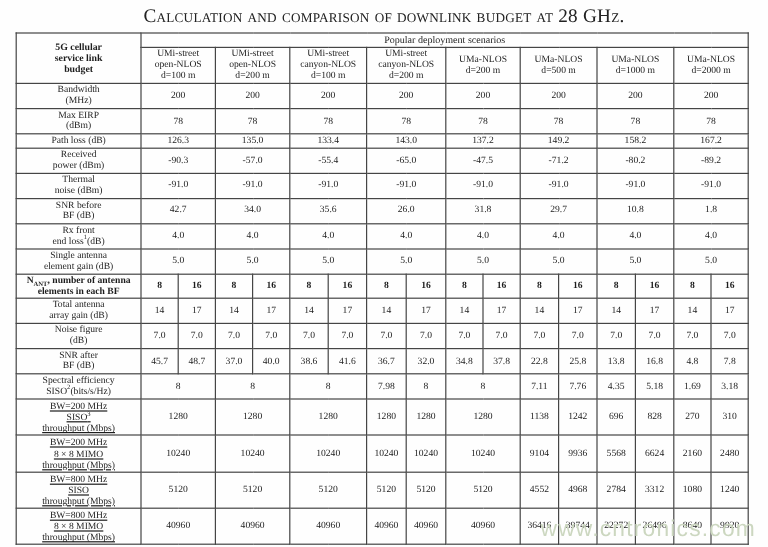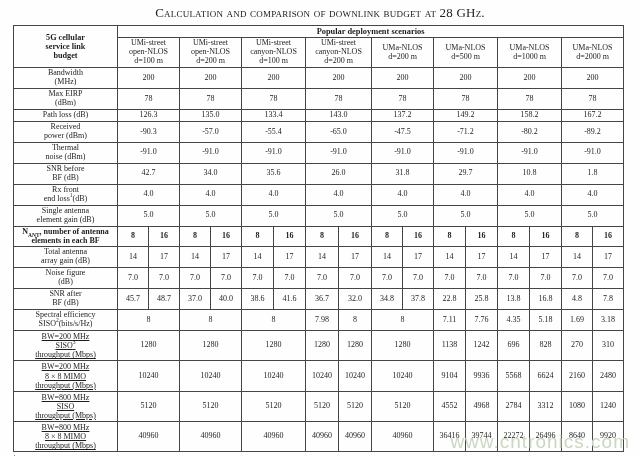--- a/index.html
+++ b/index.html
@@ -3,36 +3,36 @@
 <meta charset="utf-8">
 <style>
   html,body{margin:0;padding:0;}
   body{
     width:640px;height:456px;overflow:hidden;position:relative;
     background:#fefefe;color:#1d1d1d;
     font-family:"Liberation Serif","DejaVu Serif",serif;
   }
   .caption{
     margin-top:5px;text-align:center;
-    font-variant:small-caps;font-size:13px;letter-spacing:.2px;color:#222;
+    font-variant:small-caps;font-size:16px;letter-spacing:.2px;color:#222;
   }
   table.budget{
     border-collapse:collapse;table-layout:fixed;
     width:572px;margin:4px 0 0 13px;
   }
   table.budget th,table.budget td{
     border:1px solid #454545;
     text-align:center;vertical-align:middle;
     font-weight:normal;font-size:8px;line-height:1.12;
     padding:1px 0;color:#1d1d1d;
     overflow:hidden;white-space:nowrap;
   }
   table.budget .b{font-weight:bold;}
   table.budget th.corner{font-weight:bold;font-size:8.2px;}
-  table.budget th.group{font-weight:bold;font-size:8.4px;}
+  table.budget th.group{font-weight:normal;font-size:8.4px;}
   table.budget th.scen{font-size:8px;margin-top:20px;}
   table.budget td.h3,table.budget th.h3{line-height:1.14;text-decoration:underline;}
   sup{font-size:5.5px;vertical-align:super;line-height:0;}
   sub{font-size:5.5px;vertical-align:sub;line-height:0;}
   .footnotes{
     margin:3px 0 0 13px;font-size:8.8px;line-height:1.3;color:#222;
   }
   .footnotes div{white-space:nowrap;}
   .watermark{
     position:absolute;right:10px;bottom:3px;

